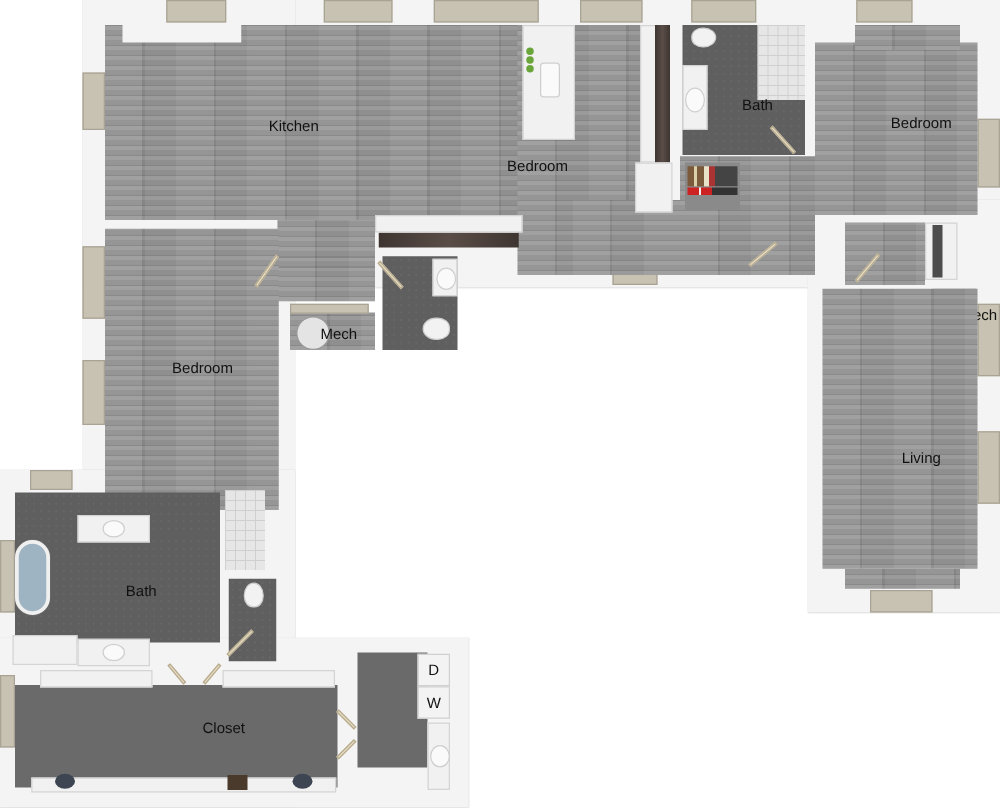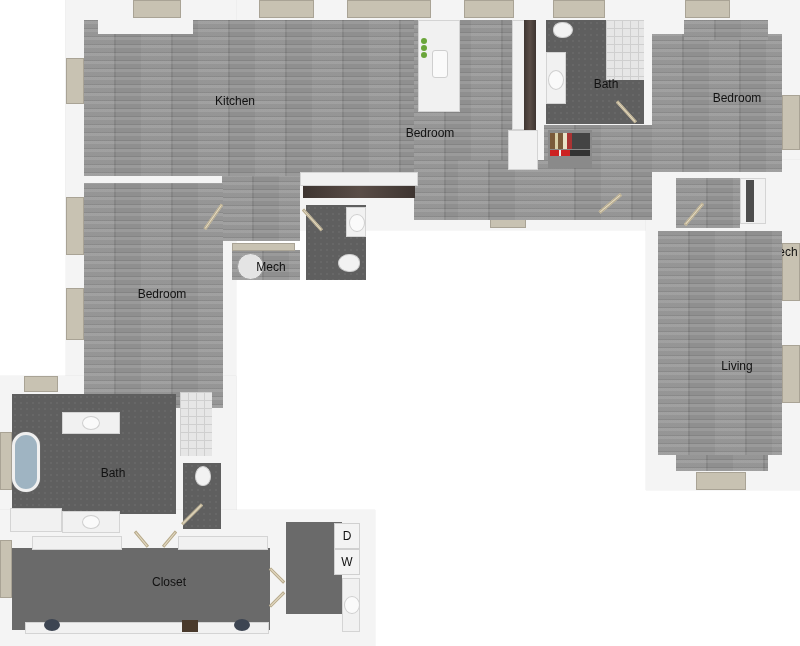--- a/index.html
+++ b/index.html
@@ -128,21 +128,21 @@
   <div class="tile" style="left:183px;top:463px;width:38px;height:66px;"></div>
   <div class="toilet" style="left:195px;top:466px;"></div>
 
   <div class="tile" style="left:12px;top:548px;width:258px;height:82px;background:#6a6a6a;"></div>
   <div class="counter" style="left:32px;top:536px;width:90px;height:14px;"></div>
   <div class="counter" style="left:178px;top:536px;width:90px;height:14px;"></div>
   <div class="counter" style="left:25px;top:622px;width:244px;height:12px;"></div>
   <div style="position:absolute;left:44px;top:619px;width:16px;height:12px;border-radius:50%;background:#3d4552;"></div>
   <div style="position:absolute;left:234px;top:619px;width:16px;height:12px;border-radius:50%;background:#3d4552;"></div>
   <div style="position:absolute;left:182px;top:620px;width:16px;height:12px;background:#4a3a2c;"></div>
-  <div class="label" style="left:150px;top:582px;">Closet</div>
+  <div class="label" style="left:160px;top:582px;">Closet</div>
 
   <div class="tile" style="left:286px;top:522px;width:56px;height:92px;background:#6a6a6a;"></div>
   <div class="appliance" style="left:334px;top:523px;width:26px;height:26px;">
       <span>D</span>
     </div>
   <div class="appliance" style="left:334px;top:549px;width:26px;height:26px;">
       <span>W</span>
     </div>
   <div class="counter" style="left:342px;top:578px;width:18px;height:54px;"></div>
   <div class="sink" style="left:344px;top:596px;width:14px;height:16px;"></div>

